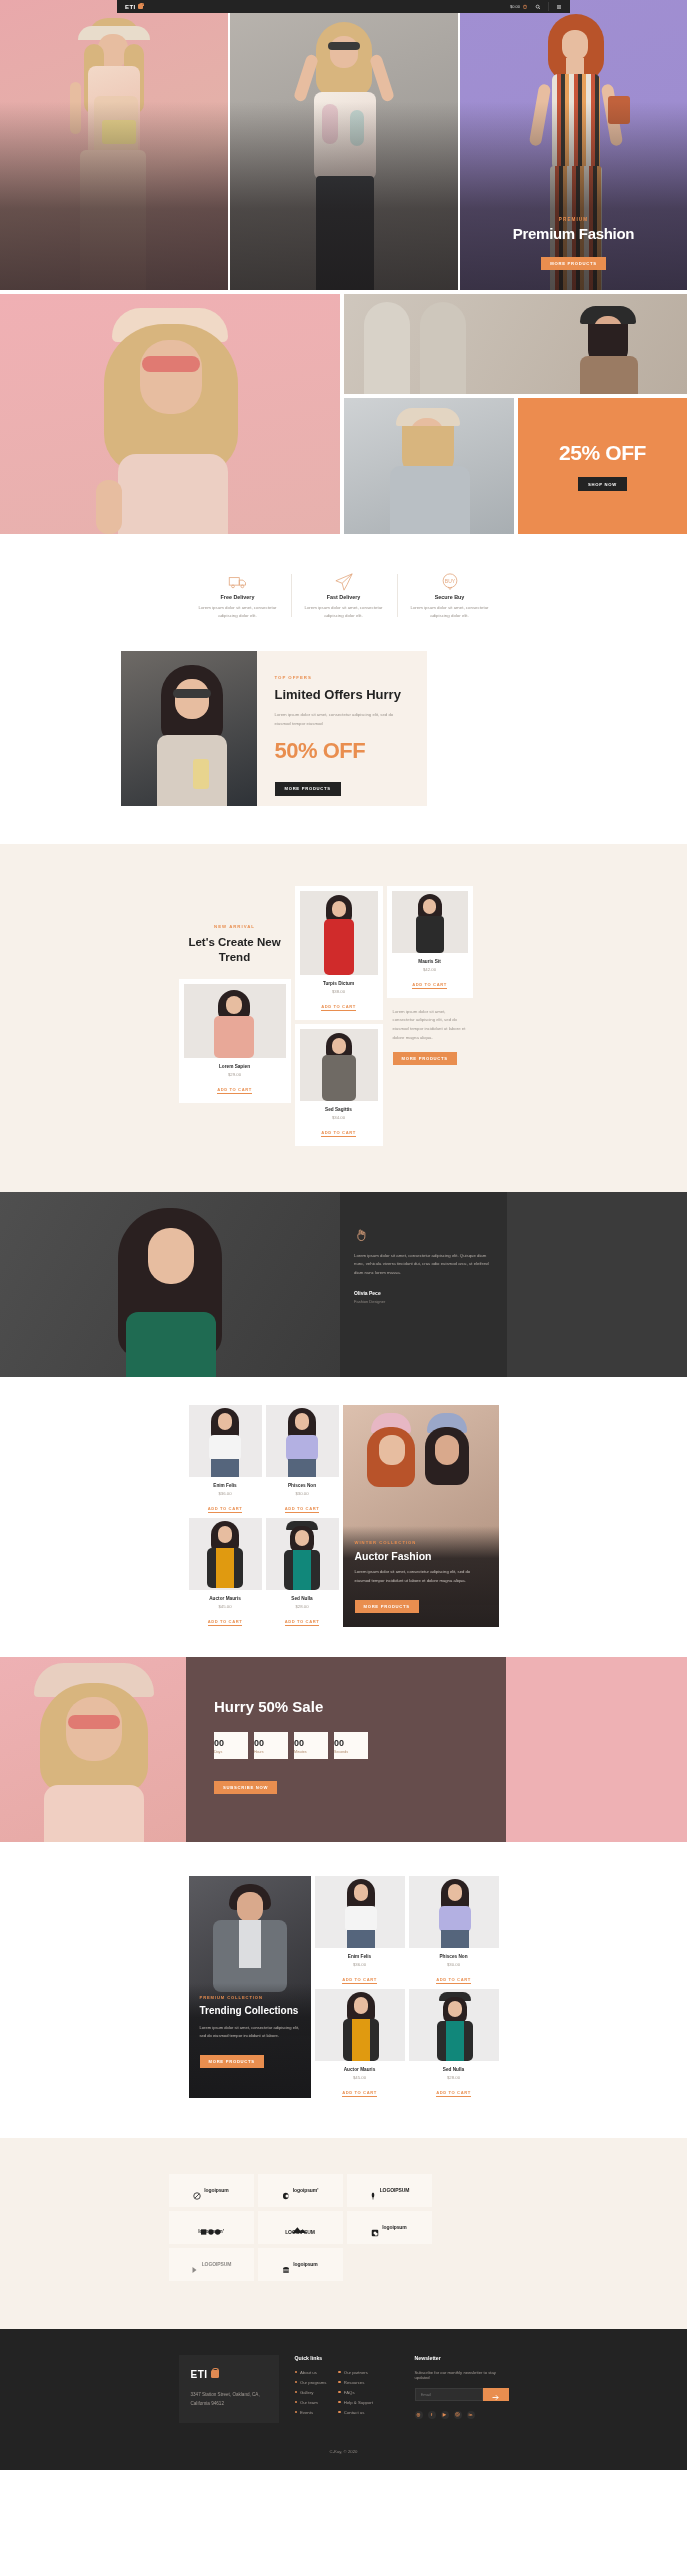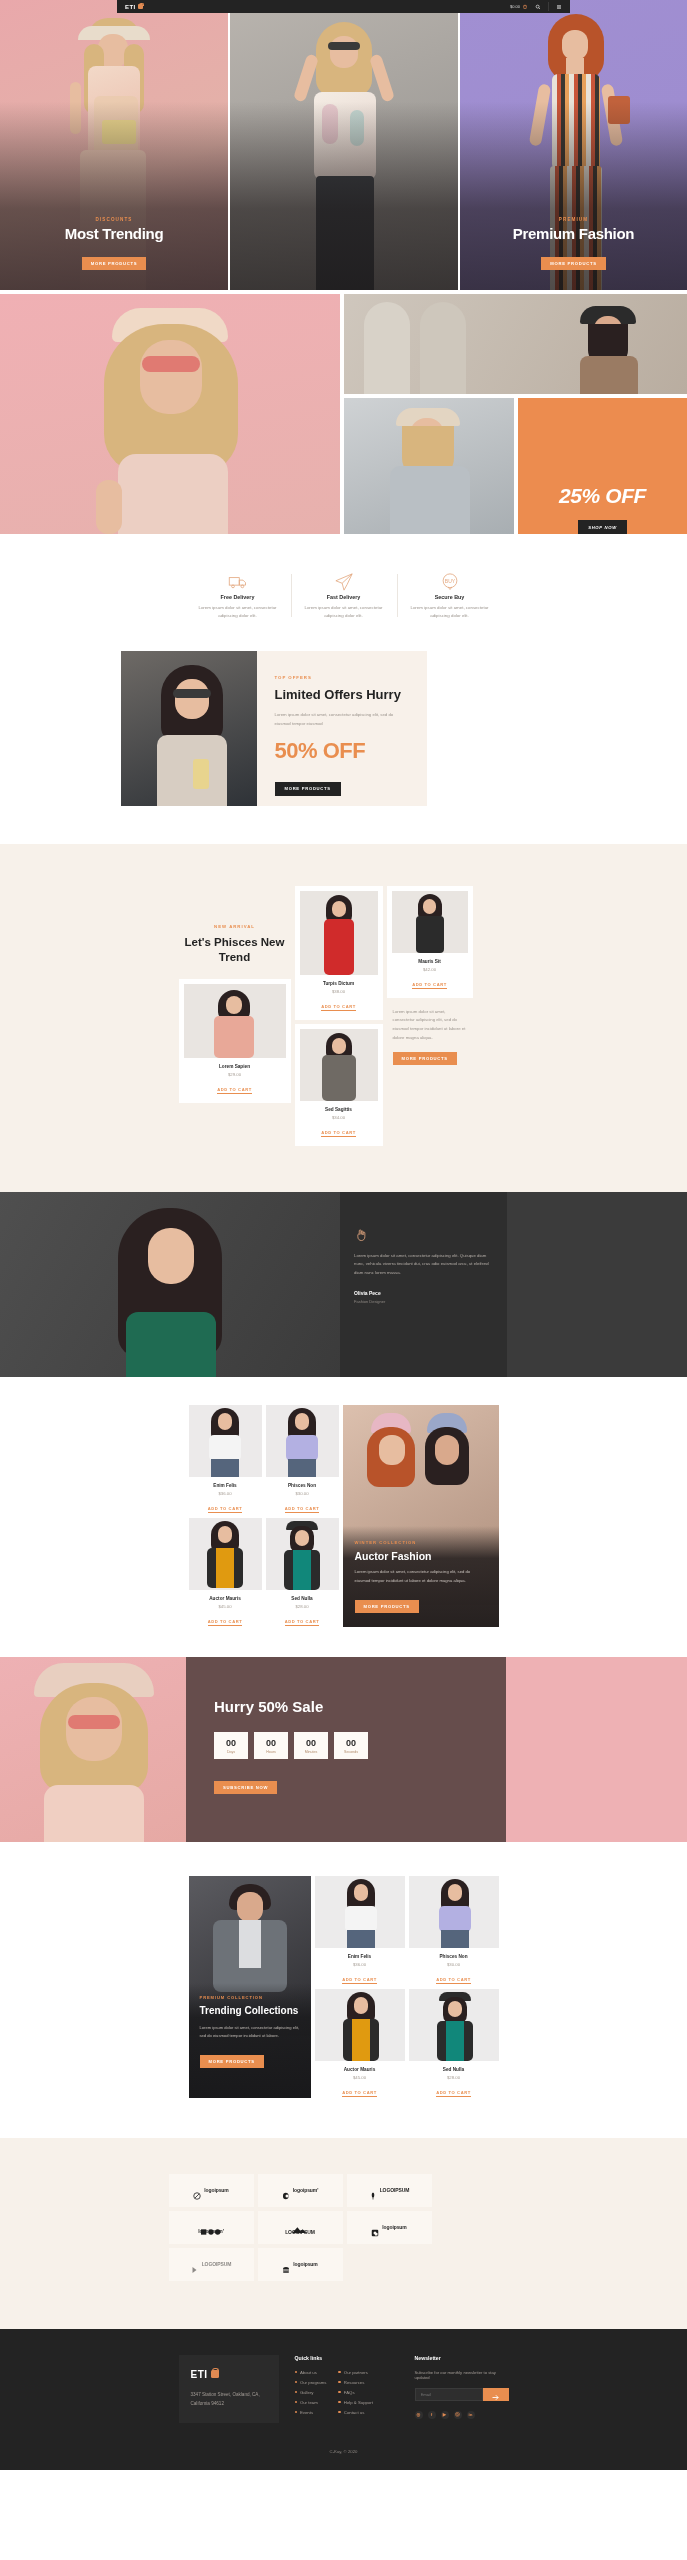--- a/index.html
+++ b/index.html
@@ -68,21 +68,21 @@
 
   
   .banners { display: flex; width: 687px; height: 240px; margin-top: 4px; }
   .ban-left { width: 340px; background: linear-gradient(170deg,#f0b0b4,#e7b1ad); position: relative; overflow:hidden; }
   .ban-right { width: 343px; margin-left: 4px; display: flex; flex-direction: column; }
   .ban-top { height: 100px; background: linear-gradient(120deg,#cfc7bd,#b9ada0); position: relative; overflow: hidden; }
   .ban-bot { height: 136px; margin-top: 4px; display: flex; }
   .ban-bot-img { width: 170px; background: linear-gradient(160deg,#cfd2d4,#a8aeb2); position: relative; overflow: hidden; }
   .ban-offer {
     width: 169px; margin-left: 4px; background: #ec8c4f;
-    display: flex; flex-direction: column; align-items: center; justify-content: flex-end; font-style: italic;
+    display: flex; flex-direction: column; align-items: center; justify-content: center;
   }
   .offer-big { color: #fff; font-size: 21px; font-weight: bold; letter-spacing: -.4px; }
   .offer-btn { margin-top: 12px; }
 
   
   .services {
     width: 687px; padding: 36px 0 30px; background: #fff;
     display: flex; justify-content: center;
   }
   .svc-inner { display: flex; width: 318px; }
@@ -149,21 +149,21 @@
   .winter-desc { font-size:4.2px; color:#c9c2bc; line-height:1.95; margin-bottom:9px; }
 
   
   .hurry { width:687px; height: 185px; display:flex; }
   .hu-left { width: 186px; background: linear-gradient(160deg,#eeb1b4,#e6a9a4); position:relative; overflow:hidden; }
   .hu-mid { width: 320px; background: rgba(90,64,62,.93); padding: 40px 28px 0; }
   .hu-right { width: 181px; background:#eeb1b4; }
   .hu-title { font-size: 15px; font-weight:bold; color:#fff; line-height:1.28; margin-bottom: 16px; }
   .countdown { display:flex; gap: 6px; margin-bottom: 16px; }
   .cd-box {
-    width: 34px; background:#fdfaf6; text-align:center; padding: 6px 0 5px;
+    width: 34px; background:#fdfaf6; padding: 6px 0 5px;
   }
   .cd-num { font-size: 9px; font-weight:bold; color:#2b2b2b; }
   .cd-lab { font-size: 3.6px; color:#b08a6a; margin-top: 2px; }
 
   
   .tcsec { width:687px; padding: 34px 0 40px; display:flex; justify-content:center; background:#fff; }
   .tc-wrap { display:flex; width: 310px; }
   .tc-panel { width: 122px; position:relative; overflow:hidden; background: linear-gradient(150deg,#56565a,#2e2e32); }
   .tc-panel-pad { position:absolute; left:0; right:0; bottom:0; padding: 12px 11px 30px;
     background: linear-gradient(to bottom, rgba(28,28,30,0) 0%, rgba(28,28,30,.9) 30%, rgba(24,24,26,.96) 100%); }
@@ -267,25 +267,20 @@
         <div class="fg" style="left:78px;top:26px;width:72px;height:14px;background:#e8dccb;border-radius:36px 36px 0 0;"></div>
         <div class="fg skin" style="left:98px;top:34px;width:30px;height:34px;border-radius:14px;"></div>
         <div class="fg hair-blonde" style="left:84px;top:44px;width:20px;height:70px;border-radius:10px;"></div>
         <div class="fg hair-blonde" style="left:124px;top:44px;width:20px;height:70px;border-radius:10px;"></div>
         <div class="fg" style="left:88px;top:66px;width:52px;height:92px;background:linear-gradient(160deg,#f2d9c8,#e9b9a8);border-radius:8px;"></div>
         <div class="fg" style="left:94px;top:96px;width:44px;height:64px;background:#e8c9a8;opacity:.6;border-radius:6px;"></div>
         <div class="fg skin" style="left:70px;top:82px;width:11px;height:52px;border-radius:6px;"></div>
         <div class="fg" style="left:102px;top:120px;width:34px;height:24px;background:#e9d48d;border-radius:3px;"></div>
         <div class="fg" style="left:80px;top:150px;width:66px;height:140px;background:linear-gradient(180deg,#eec9b6,#e0a9a4);border-radius:6px 6px 0 0;"></div>
       </div>
-      <div class="hero-cap">
-        <div class="hero-kicker">DISCOUNTS</div>
-        <div class="hero-title">Most Trending</div>
-        <span class="btn-orange">MORE PRODUCTS</span>
-      </div>
     </div>
 
     <div class="hero-card c2">
       <div class="hero-figure">
         <div class="fg hair-blonde" style="left:86px;top:22px;width:56px;height:74px;border-radius:28px 28px 16px 16px;"></div>
         <div class="fg skin" style="left:100px;top:36px;width:28px;height:32px;border-radius:13px;"></div>
         <div class="fg" style="left:98px;top:42px;width:32px;height:8px;background:#3a3a3a;border-radius:4px;"></div>
         <div class="fg skin" style="left:70px;top:54px;width:12px;height:48px;border-radius:6px;transform:rotate(18deg);"></div>
         <div class="fg skin" style="left:146px;top:54px;width:12px;height:48px;border-radius:6px;transform:rotate(-18deg);"></div>
         <div class="fg" style="left:84px;top:92px;width:62px;height:88px;background:linear-gradient(150deg,#f4ece4,#e4d4cc);border-radius:8px;"></div>
@@ -404,21 +399,21 @@
       </div>
     </div>
   </div>
 
   <div class="trend">
     <div class="trend-grid">
 
       <div class="trend-col tc1">
         <div class="trend-head">
           <div class="trend-kicker">NEW ARRIVAL</div>
-          <div class="trend-title">Let's Phisces New Trend</div>
+          <div class="trend-title">Let's Create New Trend</div>
         </div>
         <div class="pcard">
           <div class="pcard-img" style="height:74px;">
             <div class="fg hair-dark" style="left:34px;top:6px;width:32px;height:30px;border-radius:16px 16px 8px 8px;"></div>
             <div class="fg skin" style="left:42px;top:12px;width:16px;height:18px;border-radius:8px;"></div>
             <div class="fg" style="left:30px;top:32px;width:40px;height:42px;background:#e8a898;border-radius:5px;"></div>
           </div>
           <div class="pname">Lorem Sapien</div>
           <div class="pprice">$29.00</div>
           <div class="pcart">ADD TO CART</div>

